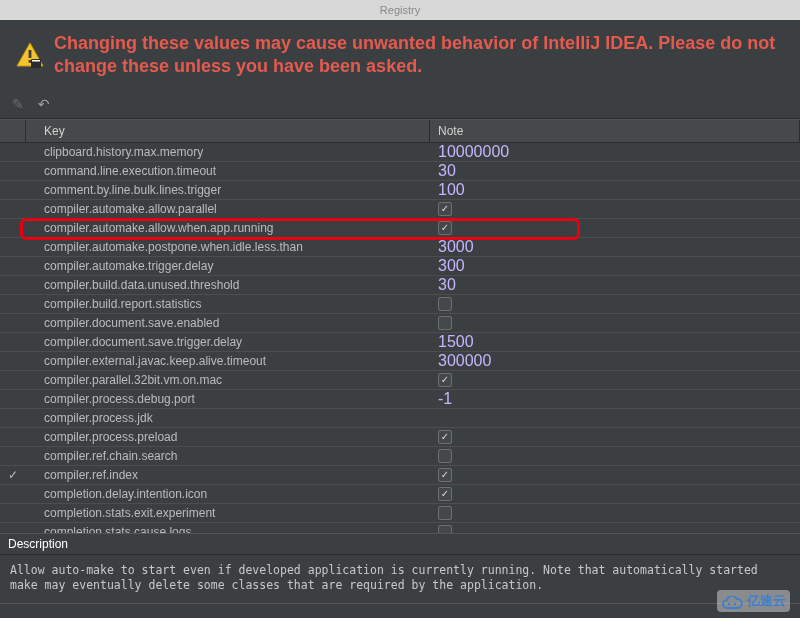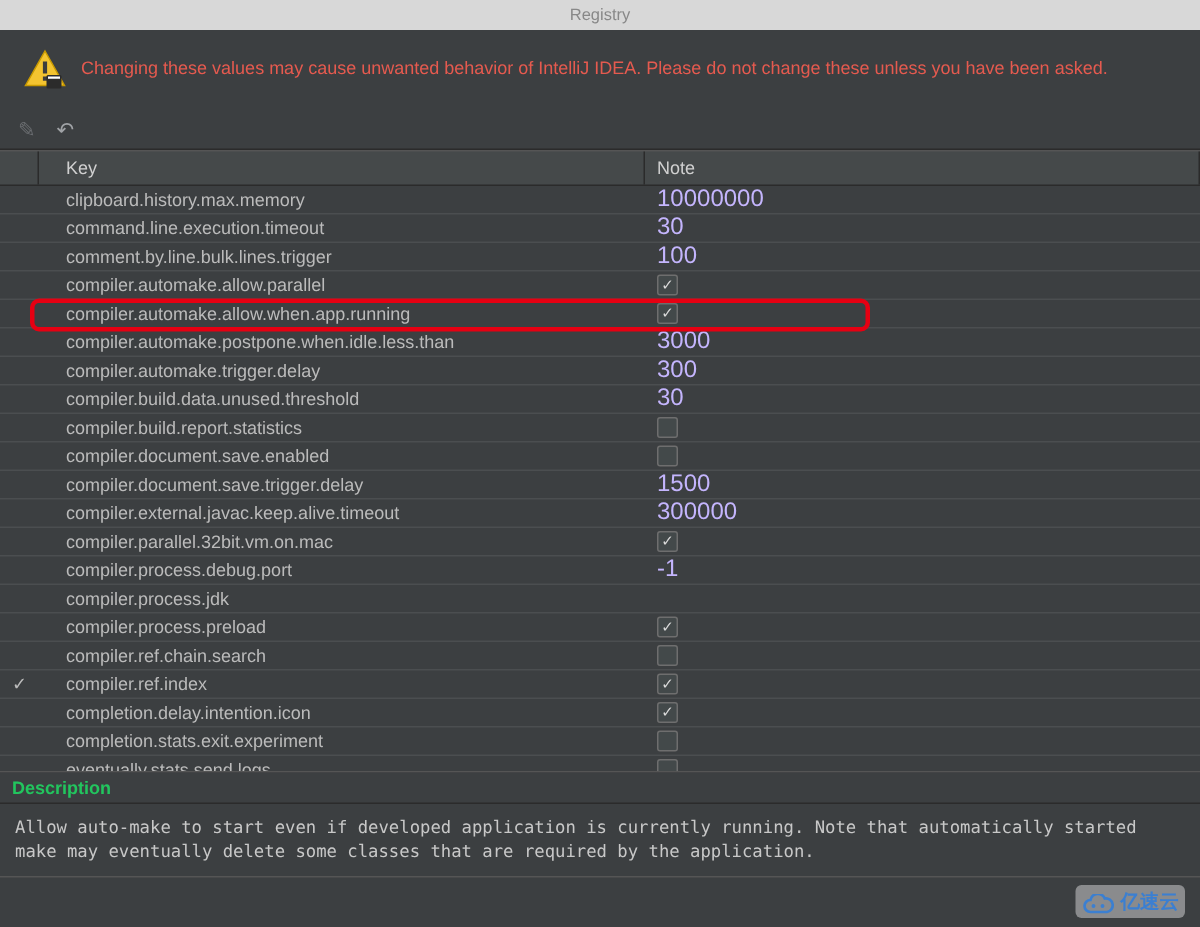--- a/index.html
+++ b/index.html
@@ -31,22 +31,22 @@
     }
     .warning-icon {
       width: 28px;
       height: 28px;
       flex-shrink: 0;
       position: relative;
     }
     .warning-icon svg { display: block; }
     .warning-text {
       color: #e55a4f;
-      font-size: 12px;
-      font-weight: normal;
+      font-size: 18px;
+      font-weight: bold;
       line-height: 1.3;
     }
     .toolbar {
       height: 28px;
       padding: 2px 12px;
       display: flex;
       align-items: center;
       gap: 14px;
       border-bottom: 1px solid #2b2b2b;
     }
@@ -121,24 +121,23 @@
       pointer-events: none;
       z-index: 5;
     }
     .description-section {
       border-top: 1px solid #555;
       border-bottom: 1px solid #555;
     }
     .desc-header {
       padding: 3px 8px;
       background: #3c3f41;
-      color: #22c55e;
+      color: #ffffff;
       font-size: 12px;
       border-bottom: 1px solid #2b2b2b;
-      font-weight: bold;
     }
     .desc-body {
       padding: 8px 10px;
       font-family: "Menlo","Consolas",monospace;
       font-size: 11.5px;
       color: #c8c8c8;
       line-height: 1.35;
       height: 48px;
     }
     .watermark {
@@ -306,21 +305,21 @@
     </div>
     <div class="row">
       <div class="cell-req"></div>
       <div class="cell-key">completion.stats.exit.experiment</div>
       <div class="cell-value">
         <span class="checkbox"></span>
       </div>
     </div>
     <div class="row">
       <div class="cell-req"></div>
-      <div class="cell-key">eventually.stats.send.logs</div>
+      <div class="cell-key">completion.stats.cause.logs</div>
       <div class="cell-value">
         <span class="checkbox"></span>
       </div>
     </div>
   </div>
 
 <div class="description-section">
   <div class="desc-header">Description</div>
   <div class="desc-body">Allow auto-make to start even if developed application is currently running. Note that automatically started make may eventually delete some classes that are required by the application.</div>
 </div>

